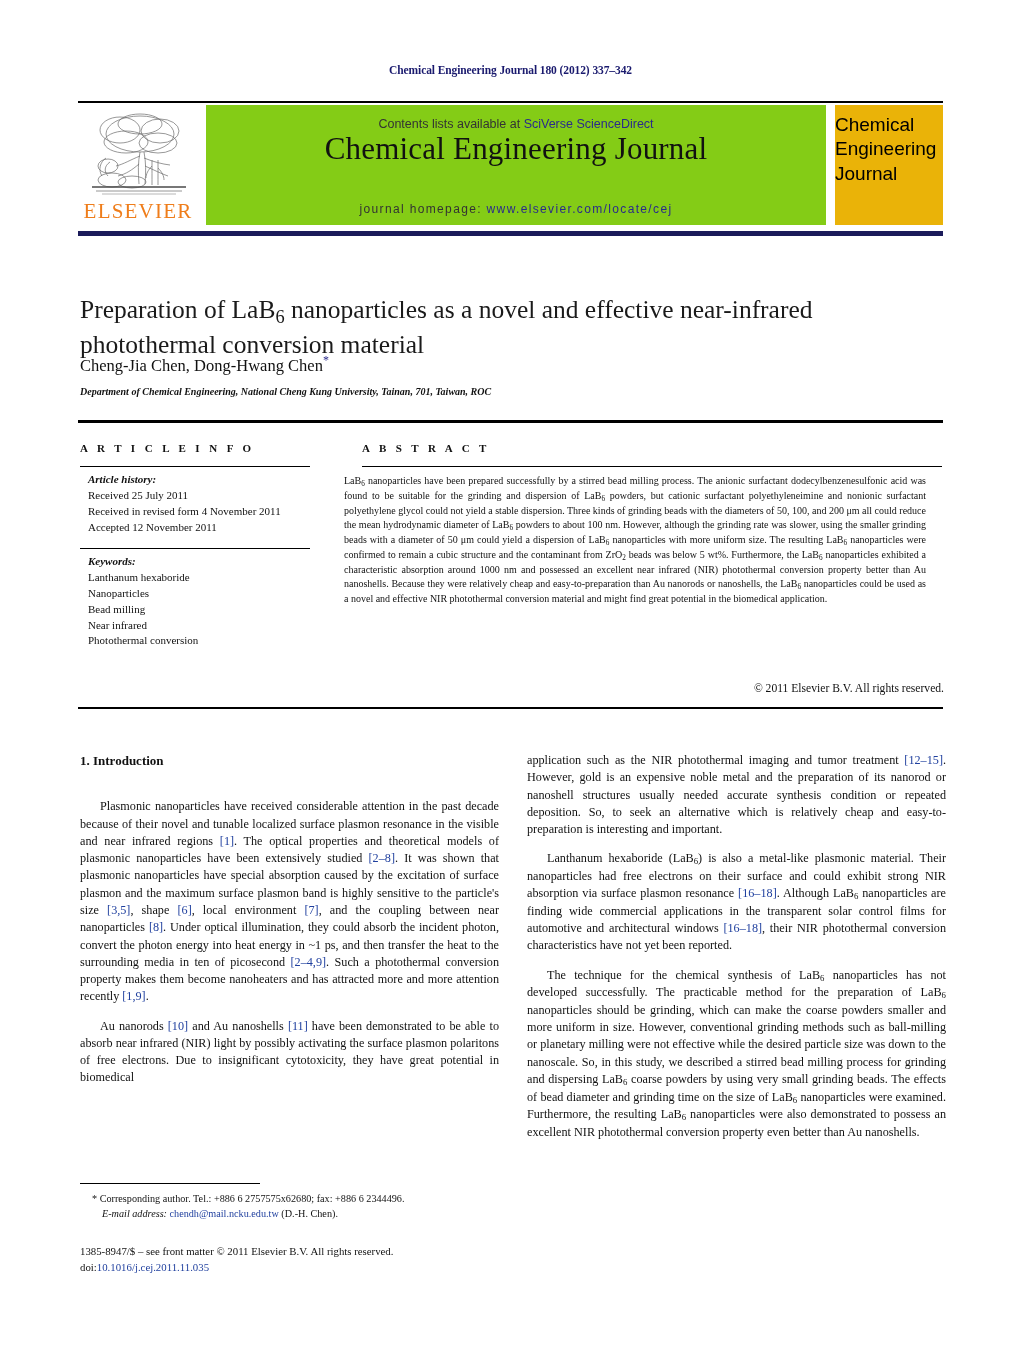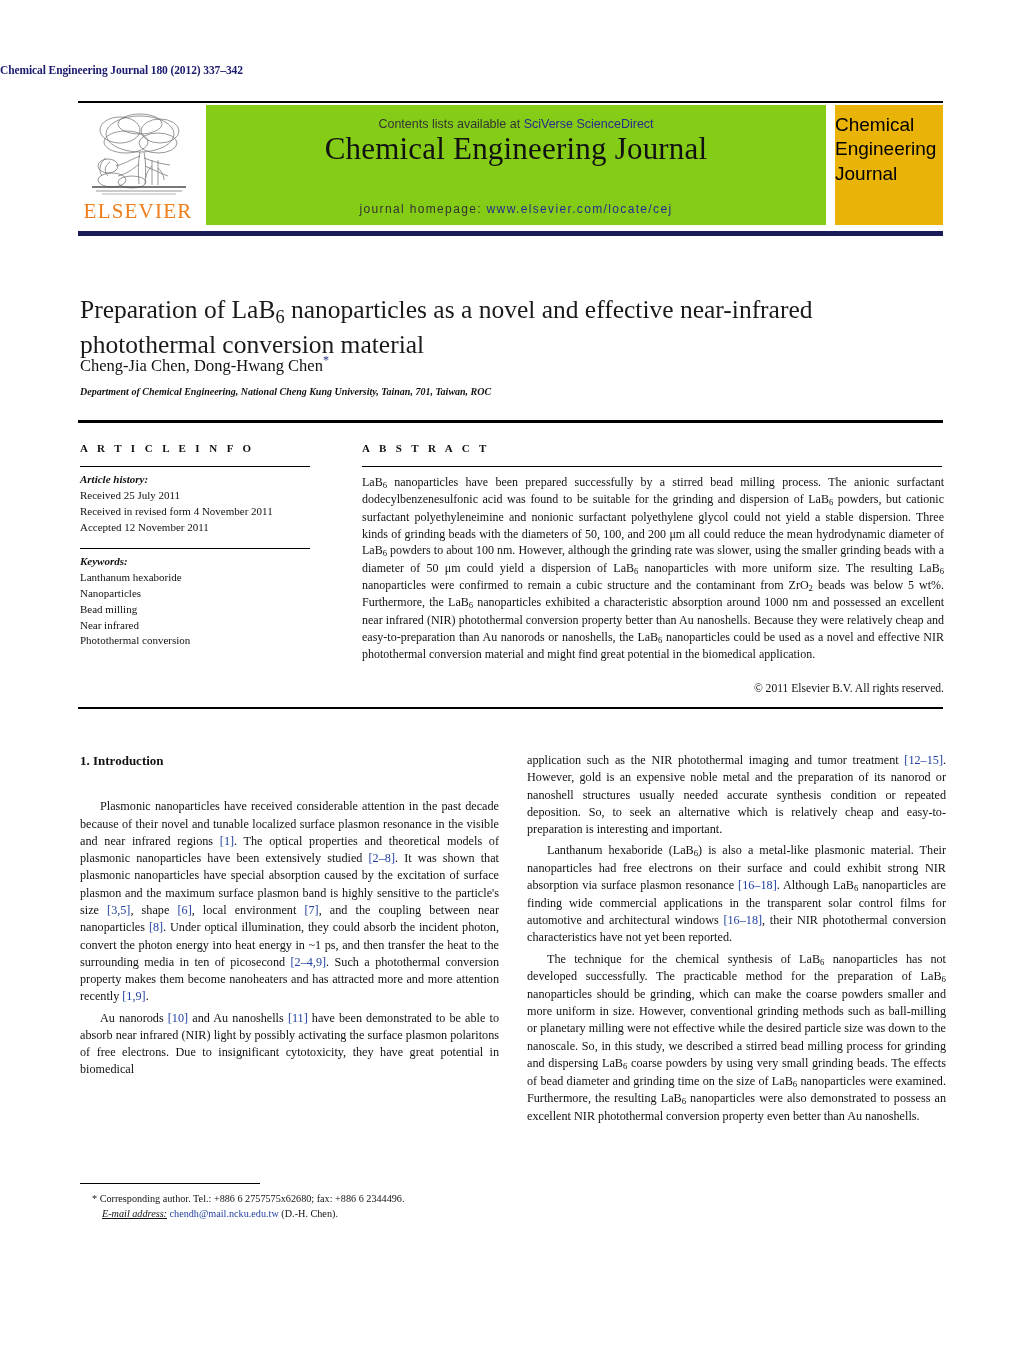--- a/index.html
+++ b/index.html
@@ -20,21 +20,21 @@
     left: 0; top: 0;
     width: 1021px;
     height: 1351px;
   }
 
   
   .running-head {
     position: absolute;
     left: 0; top: 64px;
     width: 1021px;
-    text-align: left;
+    text-align: center;
     font-size: 11.5px;
     font-weight: bold;
     color: #1a1a6e;
     letter-spacing: -0.1px;
   }
 
   
   .masthead {
     position: absolute;
     left: 78px; top: 103px;
@@ -197,36 +197,36 @@
   .info-rule {
     width: 230px;
     height: 1px;
     background: #000;
     margin: 0 0 5px 0;
   }
   .info-label {
     font-style: italic;
     font-weight: bold;
   }
-  .info-block { margin-bottom: 12px; }
+  .info-block { margin-bottom: 12px; margin-left: 8px; }
   .info-line { white-space: nowrap; }
 
   
   .abstract-rule {
     position: absolute;
     left: 362px; top: 466px;
     width: 580px;
     height: 1px;
     background: #000;
   }
   .abstract {
     position: absolute;
-    left: 362px; top: 474px;
+    left: 344px; top: 474px;
     width: 582px;
-    font-size: 12px;
+    font-size: 10px;
     line-height: 1.41;
     text-align: justify;
     color: #111;
   }
   .copyright {
     position: absolute;
     left: 362px; top: 682px;
     width: 582px;
     text-align: right;
     font-size: 11.6px;
@@ -262,40 +262,40 @@
   .section-head {
     font-size: 13px;
     font-weight: bold;
     margin: 0 0 28px 0;
     color: #111;
   }
   .para {
     margin: 0;
     text-indent: 20px;
   }
-  .para + .para { margin-top: 4px; }
+  .para + .para { margin-top: 12px; }
   .cite { color: #1f3f9e; }
 
   
   .foot-rule {
     position: absolute;
     left: 80px; top: 1183px;
     width: 180px;
     height: 1px;
     background: #000;
   }
   .footnote {
     position: absolute;
     left: 80px; top: 1192px;
     width: 420px;
     font-size: 10.2px;
     line-height: 1.45;
     color: #111;
   }
-  .footnote .ital { font-style: italic; text-decoration: underline; }
+  .footnote .ital { font-style: italic; }
   .footnote .mail { color: #1f3f9e; }
   .imprint {
     position: absolute;
     left: 80px; top: 1243px;
     width: 420px;
     font-size: 10.8px;
     line-height: 1.5;
     color: #111;
   }
   .imprint .doi { color: #1f3f9e; }
@@ -418,14 +418,18 @@
   </div>
 
   <div class="foot-rule"></div>
   <div class="footnote">
     <div style="text-indent:-10px;padding-left:22px">* Corresponding author. Tel.: +886 6 2757575x62680; fax: +886 6 2344496.</div>
     <div style="padding-left:22px">
       <span class="ital">E-mail address:</span>
       <span class="mail">chendh@mail.ncku.edu.tw</span><span> (D.-H. Chen).</span>
     </div>
   </div>
+  <div class="imprint">
+    <div>1385-8947/$ – see front matter © 2011 Elsevier B.V. All rights reserved.</div>
+    <div><span>doi:</span><span class="doi">10.1016/j.cej.2011.11.035</span></div>
+  </div>
 
 </div>
 
 </body></html>

